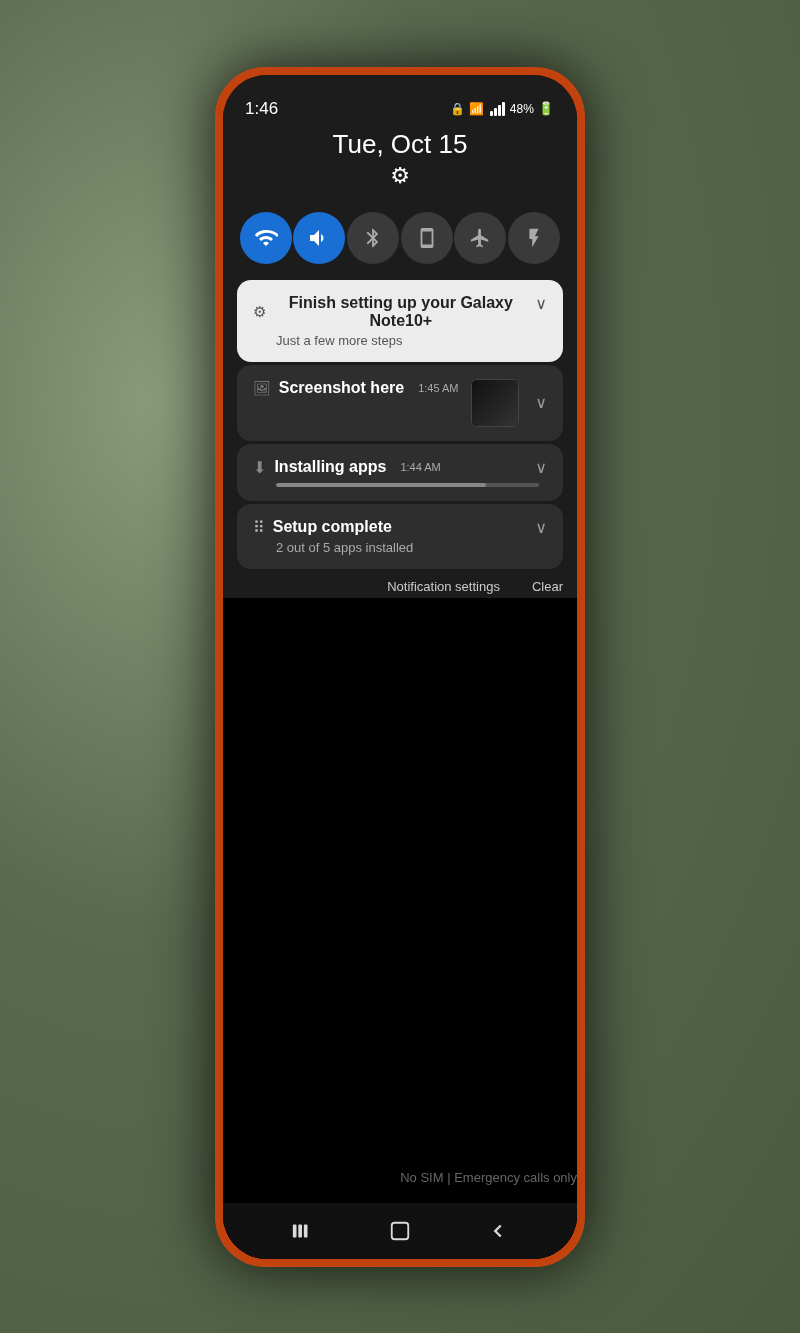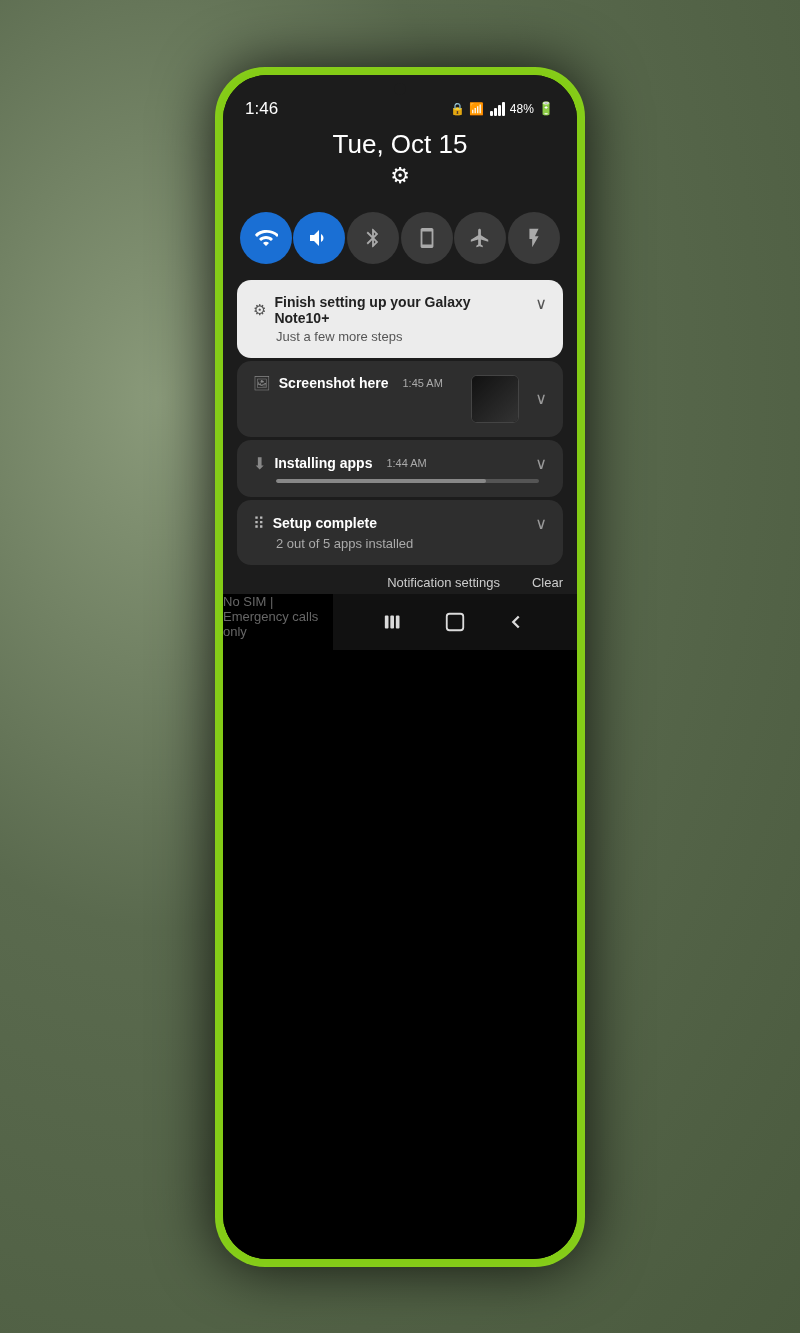--- a/index.html
+++ b/index.html
@@ -11,21 +11,21 @@
       align-items: center;
       justify-content: center;
       font-family: 'Segoe UI', Arial, sans-serif;
       overflow: hidden;
       background-image: radial-gradient(ellipse at 20% 30%, #8a9a7a 0%, #5a6a4e 40%, #4a5a3e 100%);
     }
 
     .phone-outer {
       width: 370px;
       height: 1200px;
-      background: #84cc16;
+      background: #c2410c;
       border-radius: 50px;
       padding: 8px;
       box-shadow: 0 0 60px rgba(0,0,0,0.8), inset 0 0 10px rgba(255,255,255,0.05);
       position: relative;
     }
 
     .phone-inner {
       width: 100%;
       height: 100%;
       background: #0a0a0a;
@@ -178,23 +178,24 @@
       gap: 8px;
       flex: 1;
     }
 
     .notif-icon {
       font-size: 15px;
       color: #888;
     }
 
     .notif-title {
-      font-size: 14px;
+      font-size: 16px;
       font-weight: 600;
       color: #ffffff;
+      text-align: center;
     }
 
     .notif-title.dark {
       color: #333;
     }
 
     .notif-time {
       font-size: 11px;
       color: #aaa;
       margin-left: 6px;
@@ -262,22 +263,22 @@
       font-weight: 500;
       cursor: pointer;
     }
 
     
     .black-area {
       flex: 1;
       background: #000000;
       position: relative;
       display: flex;
-      flex-direction: row;
-      align-items: flex-start;
+      flex-direction: column;
+      align-items: flex-end;
       justify-content: flex-end;
       padding-bottom: 0;
     }
 
     .no-sim-text {
       color: #666;
       font-size: 13px;
       margin-bottom: 18px;
     }
 

